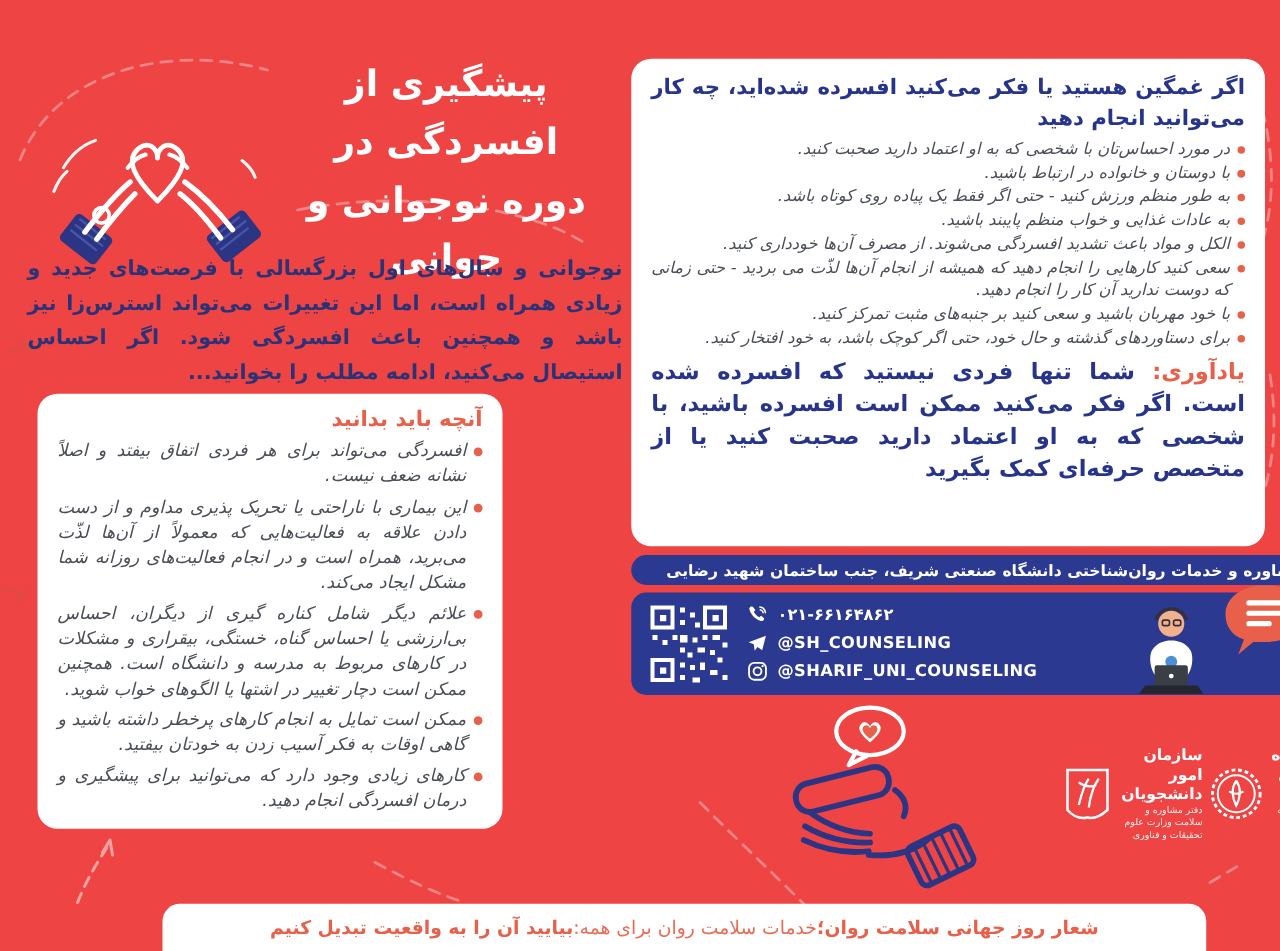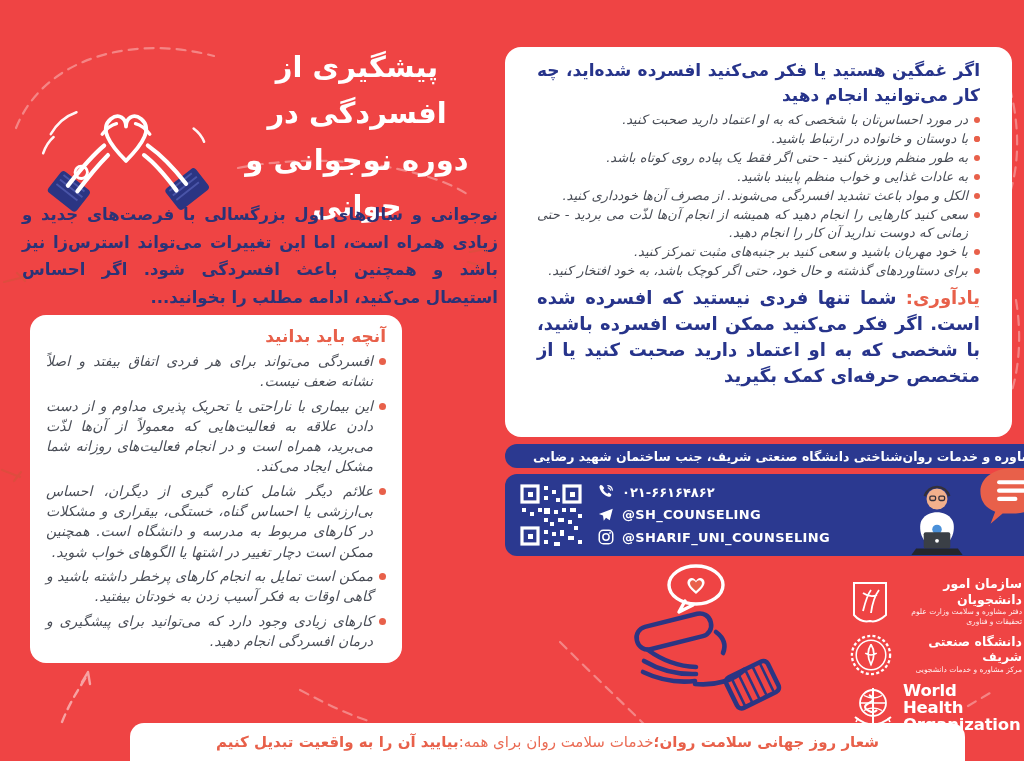--- a/index.html
+++ b/index.html
@@ -28,21 +28,21 @@
   }
   .card { position:absolute; background:#ffffff; border-radius:16px; }
   #know-card { left:30px; top:315px; width:372px; height:348px; padding:11px 16px; overflow:hidden; }
   #know-card h2 { color:#E8604A; font-size:17px; font-weight:bold; text-align:right; direction:rtl; margin-bottom:5px; }
   ul.bullets { list-style:none; direction:rtl; text-align:justify; }
   #know-card ul.bullets { font-size:14px; line-height:1.45; color:#4a4e57; }
   ul.bullets li { position:relative; padding-right:13px; margin-bottom:4px;font-style:italic; }
   ul.bullets .dot { position:absolute; right:0; top:7px; width:7px; height:7px; border-radius:50%; background:#E8604A; }
 
   
-  #action-card { left:505px; top:47px; width:507px; height:390px; padding:11px 32px; overflow:hidden; }
+  #action-card { left:505px; top:47px; width:507px; height:390px; padding:11px 16px; overflow:hidden; }
   #action-card h2 { color:#27348B; font-size:17px; font-weight:bold; line-height:1.45; direction:rtl; text-align:justify; margin-bottom:4px; }
   #action-card ul.bullets { font-size:13px; line-height:1.38; color:#4a4e57; }
   #action-card ul.bullets li { margin-bottom:1px; padding-right:12px; }
   #action-card ul.bullets .dot { top:6px; width:6px; height:6px; }
   #reminder { margin-top:5px; direction:rtl; text-align:justify; font-weight:bold; font-size:18px; line-height:1.45; color:#27348B; }
   #reminder .rem-label { color:#E8604A; }
 
   
   #address-pill {
     position:absolute; left:505px; top:444px; width:600px; height:24px;
@@ -58,21 +58,21 @@
   .crow { display:flex; align-items:center; gap:7px; color:#ffffff; font-weight:bold; font-size:13px; letter-spacing:.3px; }
   .crow svg { width:18px; height:18px; flex:none; }
   #person-illustration { position:absolute; right:100px; bottom:0; width:100px; height:76px; }
   #chat-bubble { position:absolute; right:40px; top:-10px; width:74px; height:62px; }
   #heart-bubble { position:absolute; right:2px; top:26px; width:50px; height:48px; }
 
   
   #handphone-illustration { position:absolute; left:596px; top:558px; width:196px; height:172px; }
 
   
-  #logos { position:absolute; left:850px; top:576px; width:172px; display:flex; flex-direction:column; gap:6px; }
+  #logos { position:absolute; left:850px; top:596px; width:172px; display:flex; gap:6px; }
   .logo-row { display:flex; align-items:center; gap:7px; }
   .logo-row .emblem { flex:none; }
   .logo-txt { direction:rtl; text-align:right; color:#fff; }
   .logo-txt .lt { font-size:12.5px; font-weight:bold; line-height:1.25; }
   .logo-txt .ls { font-size:7.5px; line-height:1.35; opacity:.92; }
   .who-txt { color:#fff; font-weight:bold; font-size:16.5px; line-height:1.05; letter-spacing:-.2px; }
 
   
   #footer-slogan {
     position:absolute; left:130px; top:723px; width:835px; height:38px;

